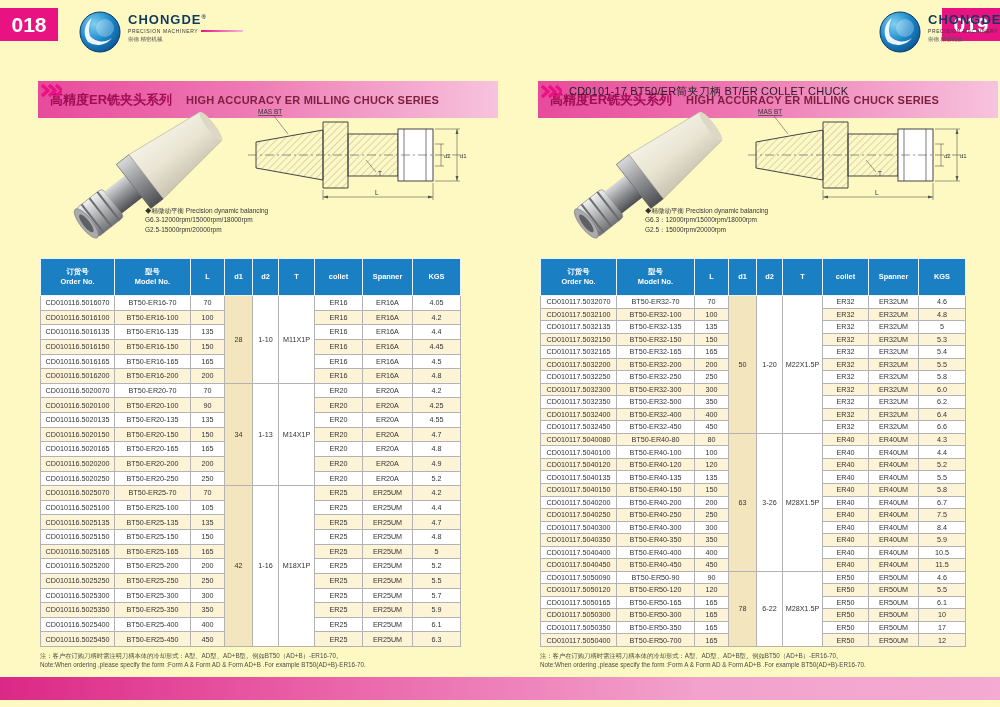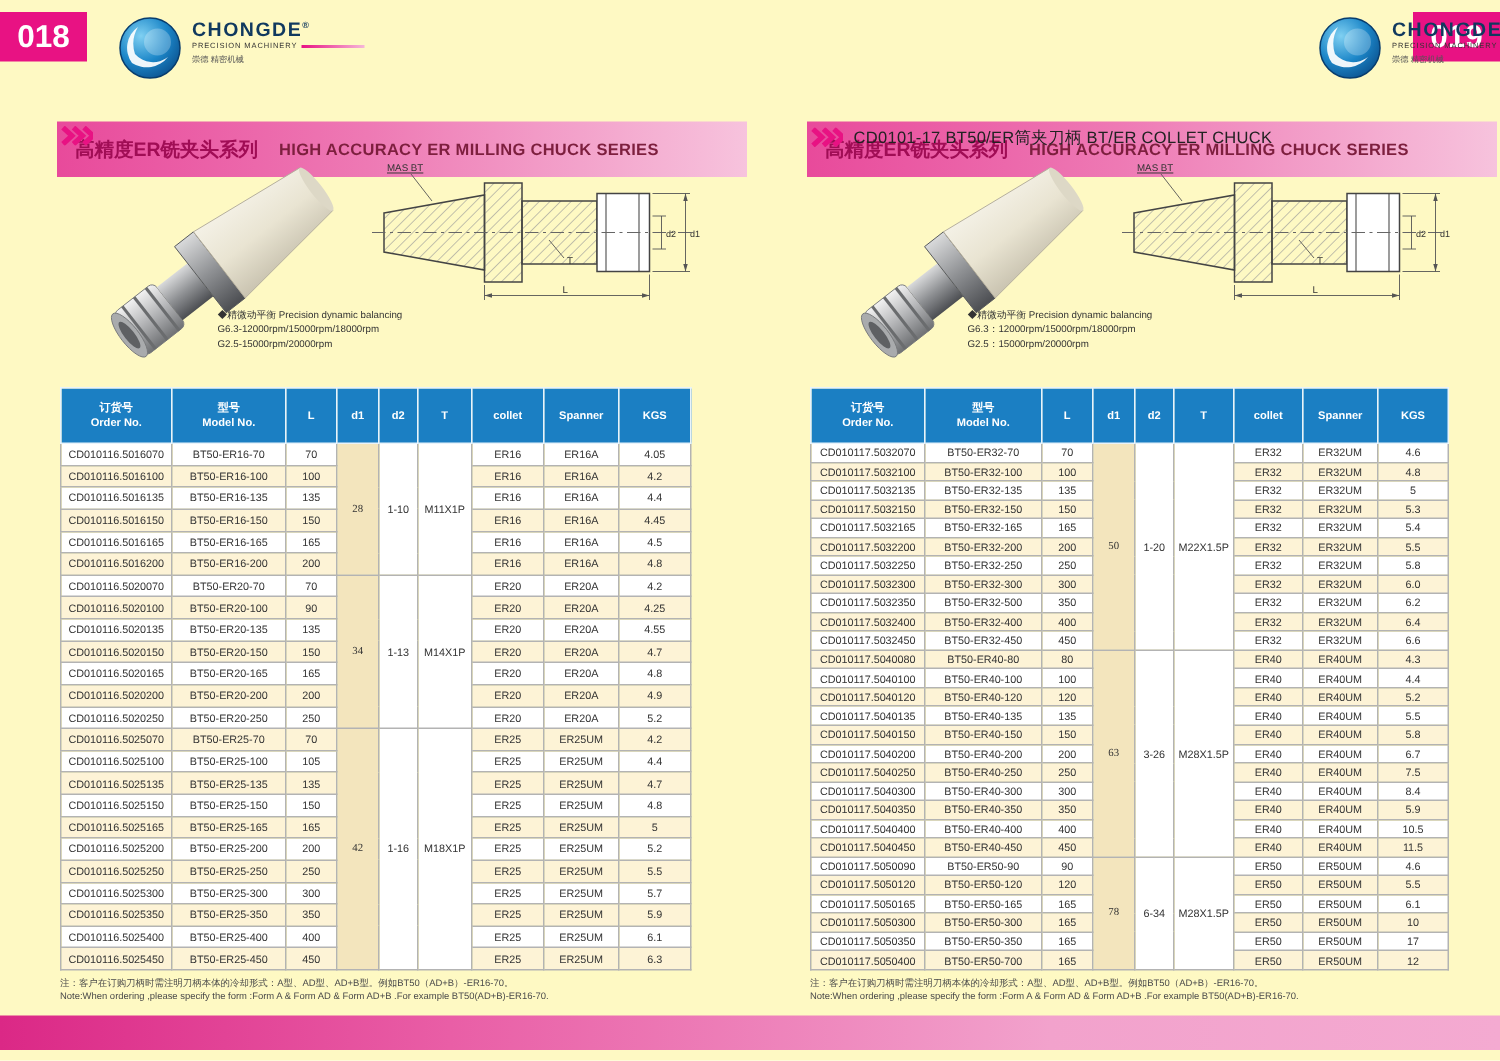--- a/index.html
+++ b/index.html
@@ -38,21 +38,21 @@
   .balancing { position:absolute; top:206px; left:145px; font-size:6.5px; color:#333; line-height:1.45; }
 
   .datatable-wrap { position:absolute; top:258px; left:40px; }
   table.spec { border-collapse:collapse; table-layout:fixed; border:1px solid #666;
     font-size:7.2px; color:#333; height:389px; }
   table.spec th { background:#1b7fc3; color:#ffffff; font-weight:bold; border:1px solid #e8f3fb;
     font-size:7.4px; line-height:1.35; padding:3px 0; text-align:center; }
   table.spec td { border:1px solid #b3b3b3; text-align:center; padding:0; line-height:1;
     background:#ffffff; overflow:hidden; white-space:nowrap; }
   table.spec tr.even td { background:#fdf3d6; }
-  table.spec td.cell-d1 { background:#f3e5bd !important;font-family:Liberation Serif, serif; }
+  table.spec td.cell-d1 { background:#f3e5bd !important; }
   table.spec td.cell-d2, table.spec td.cell-t { background:#ffffff !important; }
   table.spec thead tr { height:37px; }
 
   .notes { position:absolute; top:651px; left:40px; font-size:6.3px; color:#4a4a4a; line-height:1.5; }
 
   .bottom-bar { position:absolute; left:0; top:677px; width:1000px; height:23px;
     background:linear-gradient(90deg,#db2886 0%,#e95ea6 30%,#f2a2cc 70%,#f4aad1 100%); }
 
   svg text { font-family:"Liberation Sans", sans-serif; }
 </style>
@@ -761,21 +761,21 @@
               <td>450</td>
               <td>ER40</td>
               <td>ER40UM</td>
               <td>11.5</td>
             </tr>
             <tr class="odd">
               <td>CD010117.5050090</td>
               <td>BT50-ER50-90</td>
               <td>90</td>
               <td class="cell-d1" rowspan="6">78</td>
-              <td class="cell-d2" rowspan="6">6-34</td>
+              <td class="cell-d2" rowspan="6">6-22</td>
               <td class="cell-t" rowspan="6">M28X1.5P</td>
               <td>ER50</td>
               <td>ER50UM</td>
               <td>4.6</td>
             </tr>
             <tr class="even">
               <td>CD010117.5050120</td>
               <td>BT50-ER50-120</td>
               <td>120</td>
               <td>ER50</td>

